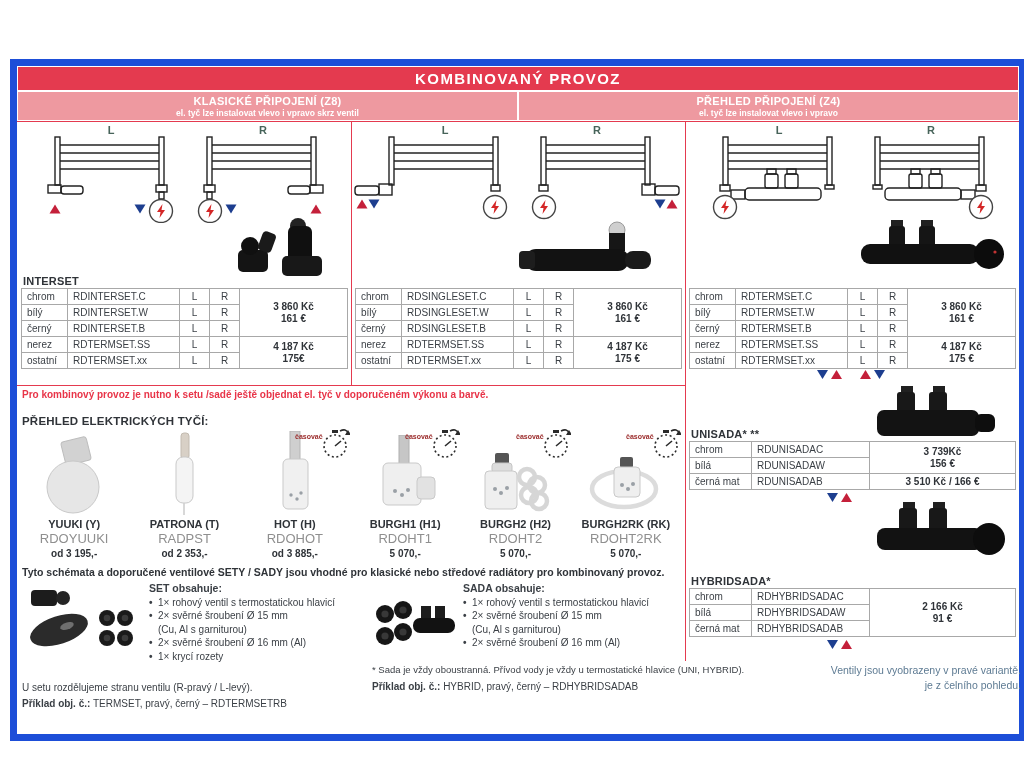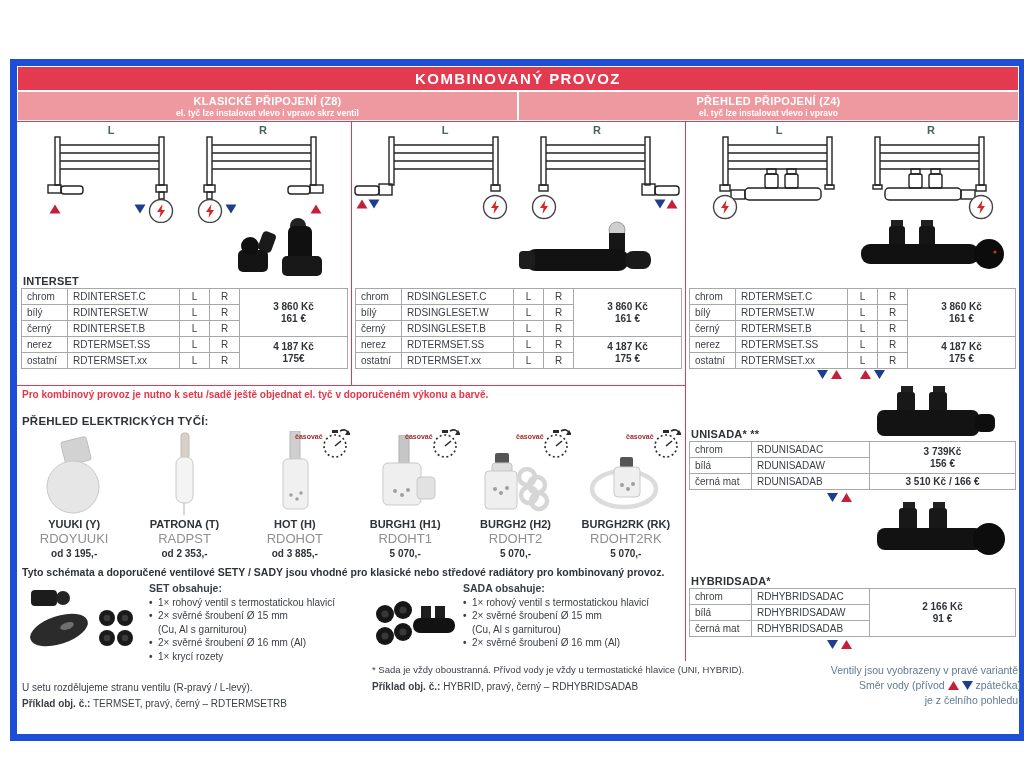--- a/index.html
+++ b/index.html
@@ -670,27 +670,17 @@
       <svg class="ar" width="11" height="9" viewBox="-5.5 -4.5 11 9">
           <use href="#tri-down"></use>
         </svg>
       <svg class="ar" width="11" height="9" viewBox="-5.5 -4.5 11 9">
           <use href="#tri-up"></use>
         </svg>
     </div>
 
     <div class="abs bluenote" style="left:720px;top:597px;width:284px;">
       <div>Ventily jsou vyobrazeny v pravé variantě.</div>
-      <div>
-        <span>Směr vody (přívod</span>
-        <svg class="ar" width="11" height="9" viewBox="-5.5 -4.5 11 9">
-            <use href="#tri-up"></use>
-          </svg>
-        <svg class="ar" width="11" height="9" viewBox="-5.5 -4.5 11 9">
-            <use href="#tri-down"></use>
-          </svg>
-        <span>zpátečka)</span>
-      </div>
       <div>je z čelního pohledu.</div>
     </div>
 
   </div>
 </div>
 
 </body></html>

